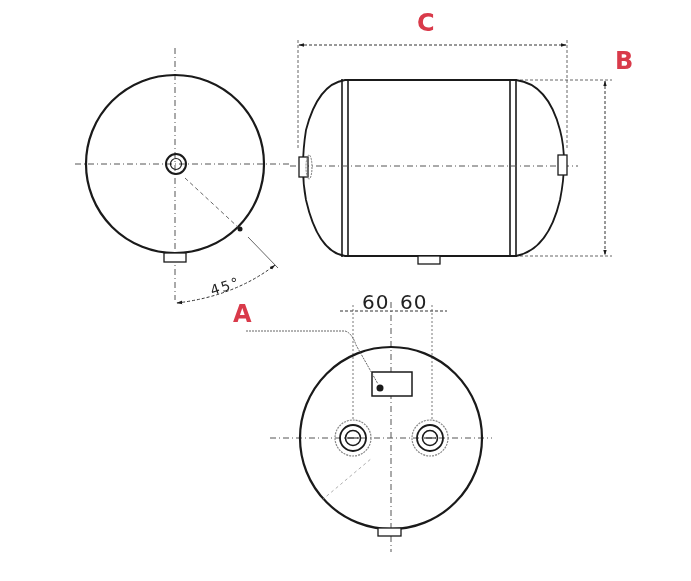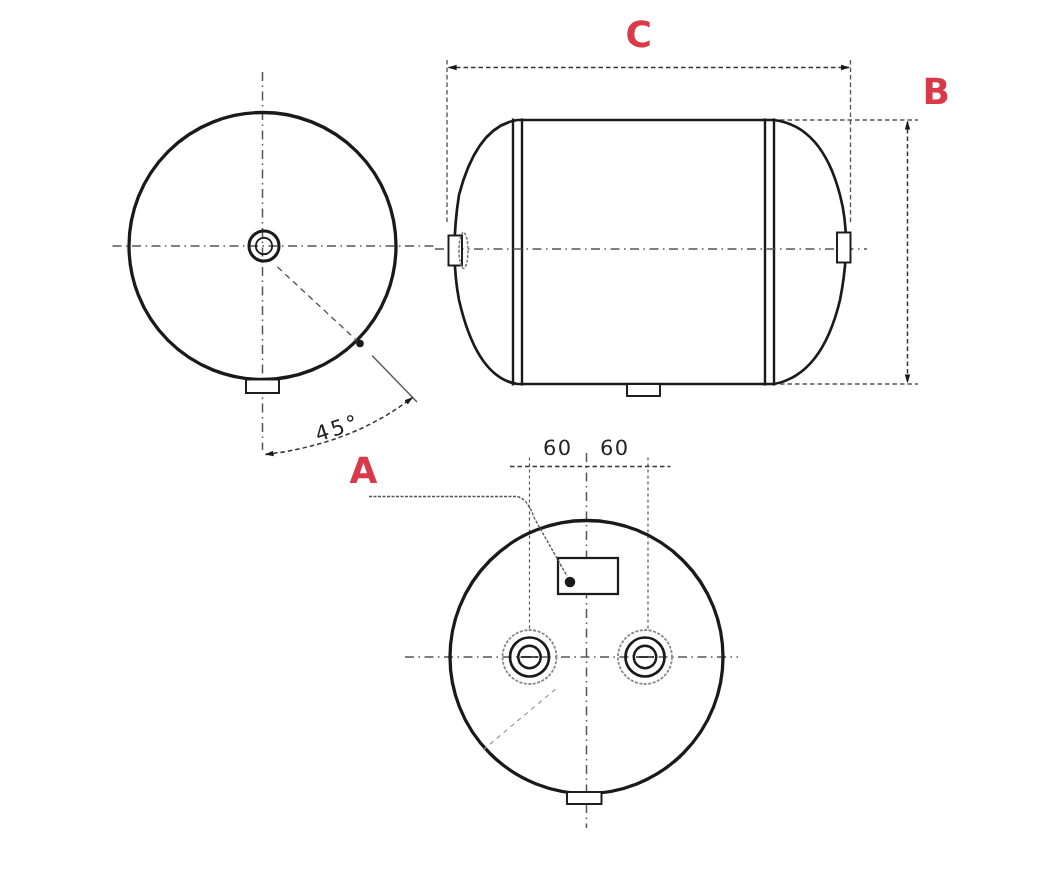--- a/index.html
+++ b/index.html
@@ -1,19 +1,19 @@
 <!DOCTYPE html>
 <html><head>
 <meta charset="utf-8">
 <style>
   html, body { margin: 0; padding: 0; background: #ffffff; }
   body { width: 691px; height: 581px; position: relative; overflow: hidden; font-family: "DejaVu Sans", sans-serif; }
   #drawing { position: absolute; left: 0; top: 0; width: 691px; height: 581px; }
   .label-red { position: absolute; font-family: "DejaVu Sans", sans-serif; font-weight: bold; color: #d93a4a; font-size: 24px; line-height: 1; }
-  .dim-text { position: absolute; font-family: "DejaVu Sans", sans-serif; font-size: 14px; color: #222; line-height: 1; letter-spacing: 1px; }
+  .dim-text { position: absolute; font-family: "DejaVu Sans", sans-serif; font-size: 20px; color: #222; line-height: 1; letter-spacing: 1px; }
   .angle-text { position: absolute; font-family: "DejaVu Sans", sans-serif; font-size: 14px; color: #222; transform: rotate(-18deg); letter-spacing: 2px; }
 </style>
 </head>
 <body>
 
 <svg id="drawing" width="691" height="581" viewBox="0 0 691 581" xmlns="http://www.w3.org/2000/svg">
   <defs>
     <marker id="arr" viewBox="0 0 10 10" refX="9" refY="5" markerWidth="6" markerHeight="6" orient="auto-start-reverse">
       <path d="M0,2 L10,5 L0,8 z" fill="#1a1a1a"></path>
     </marker>

